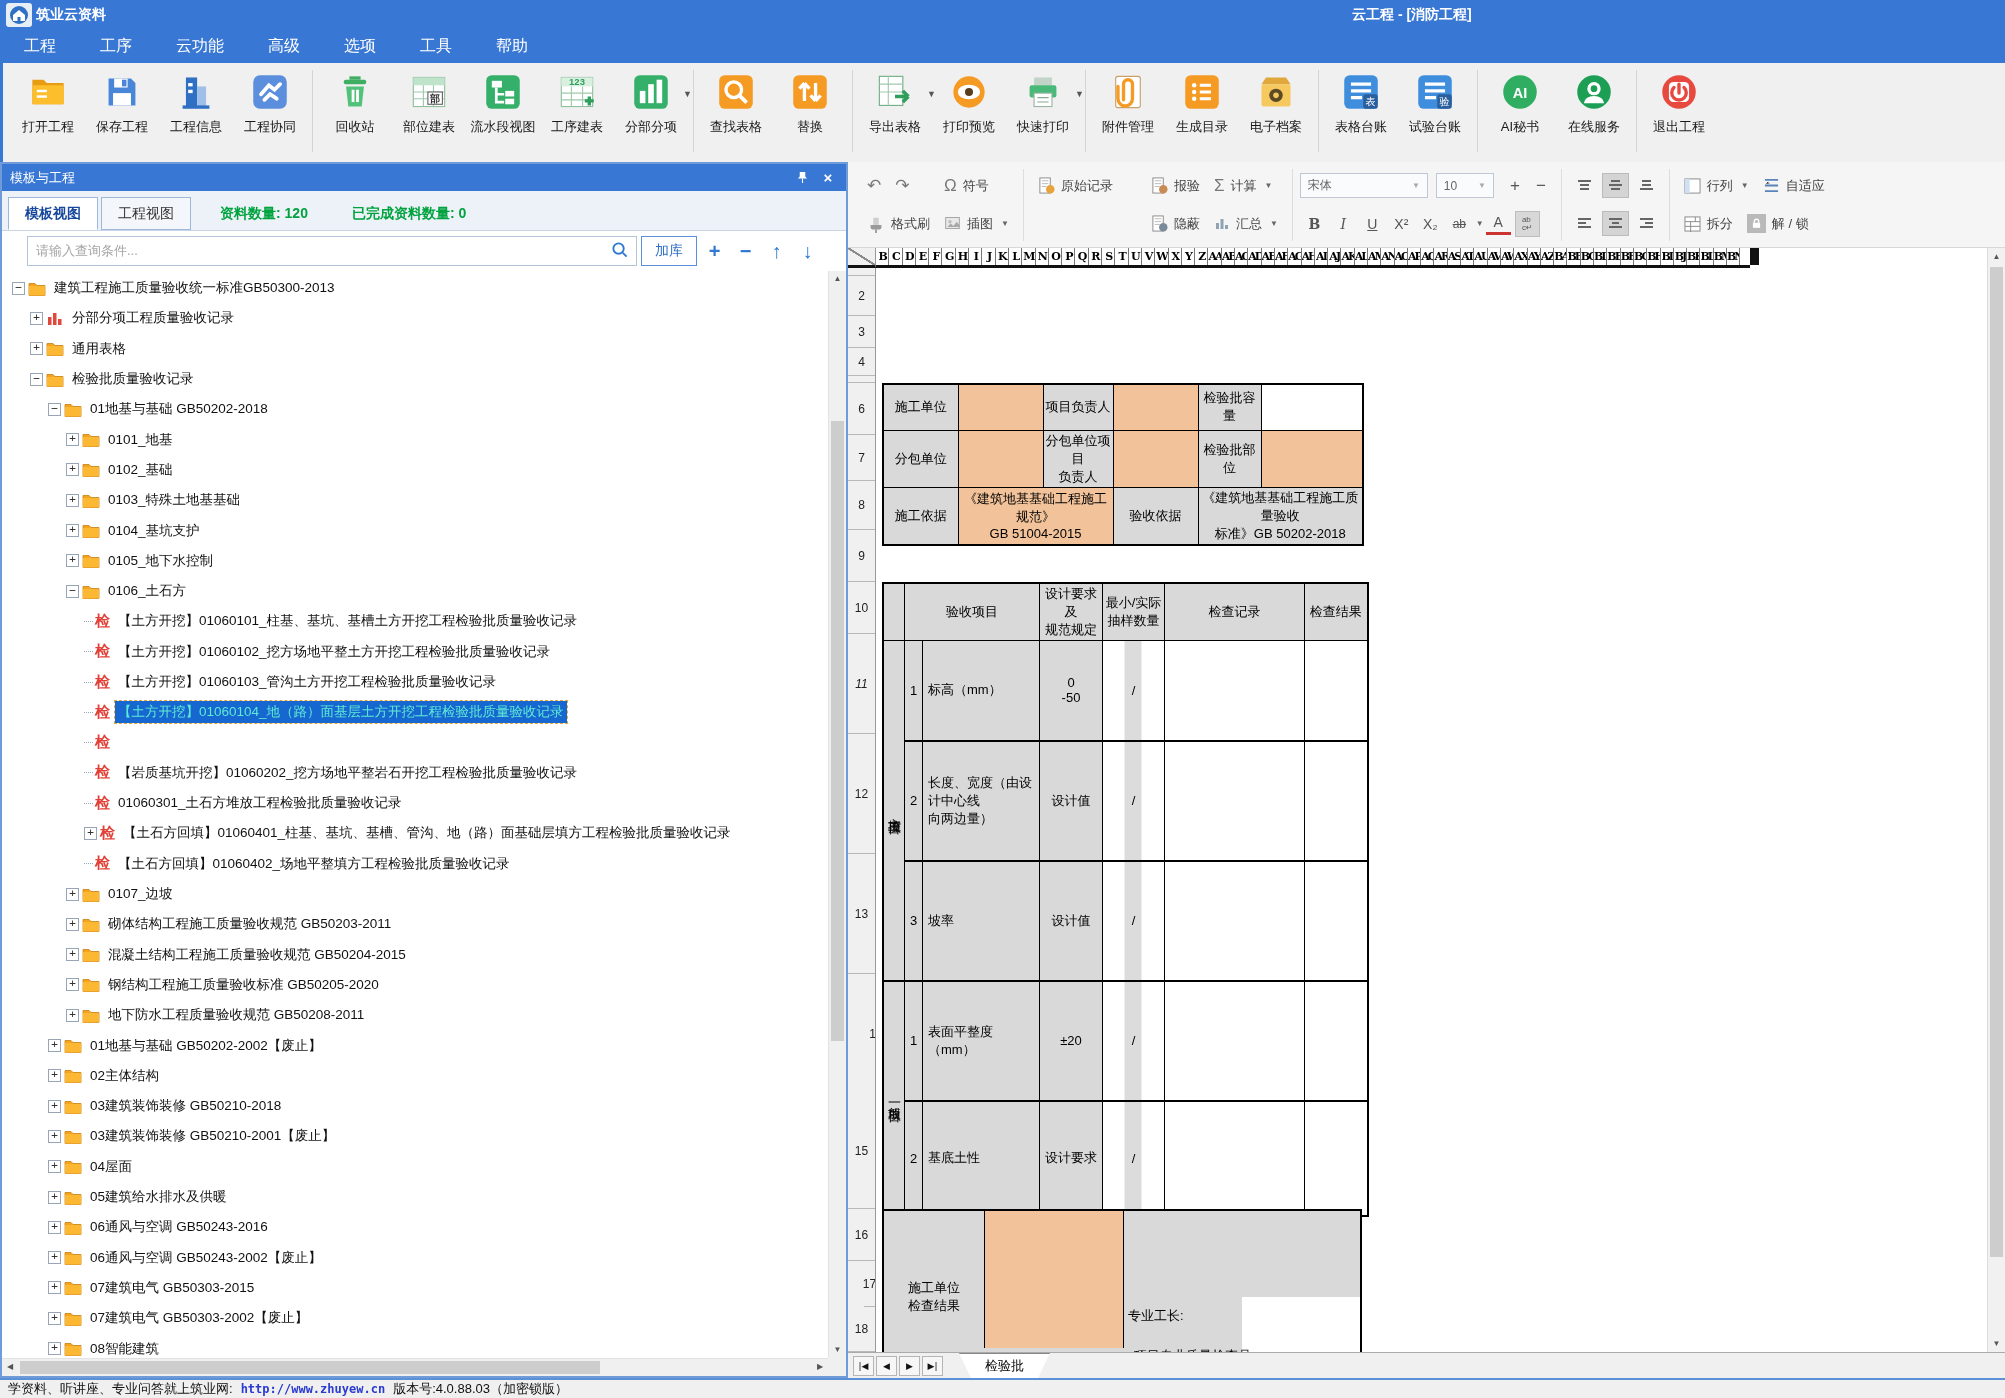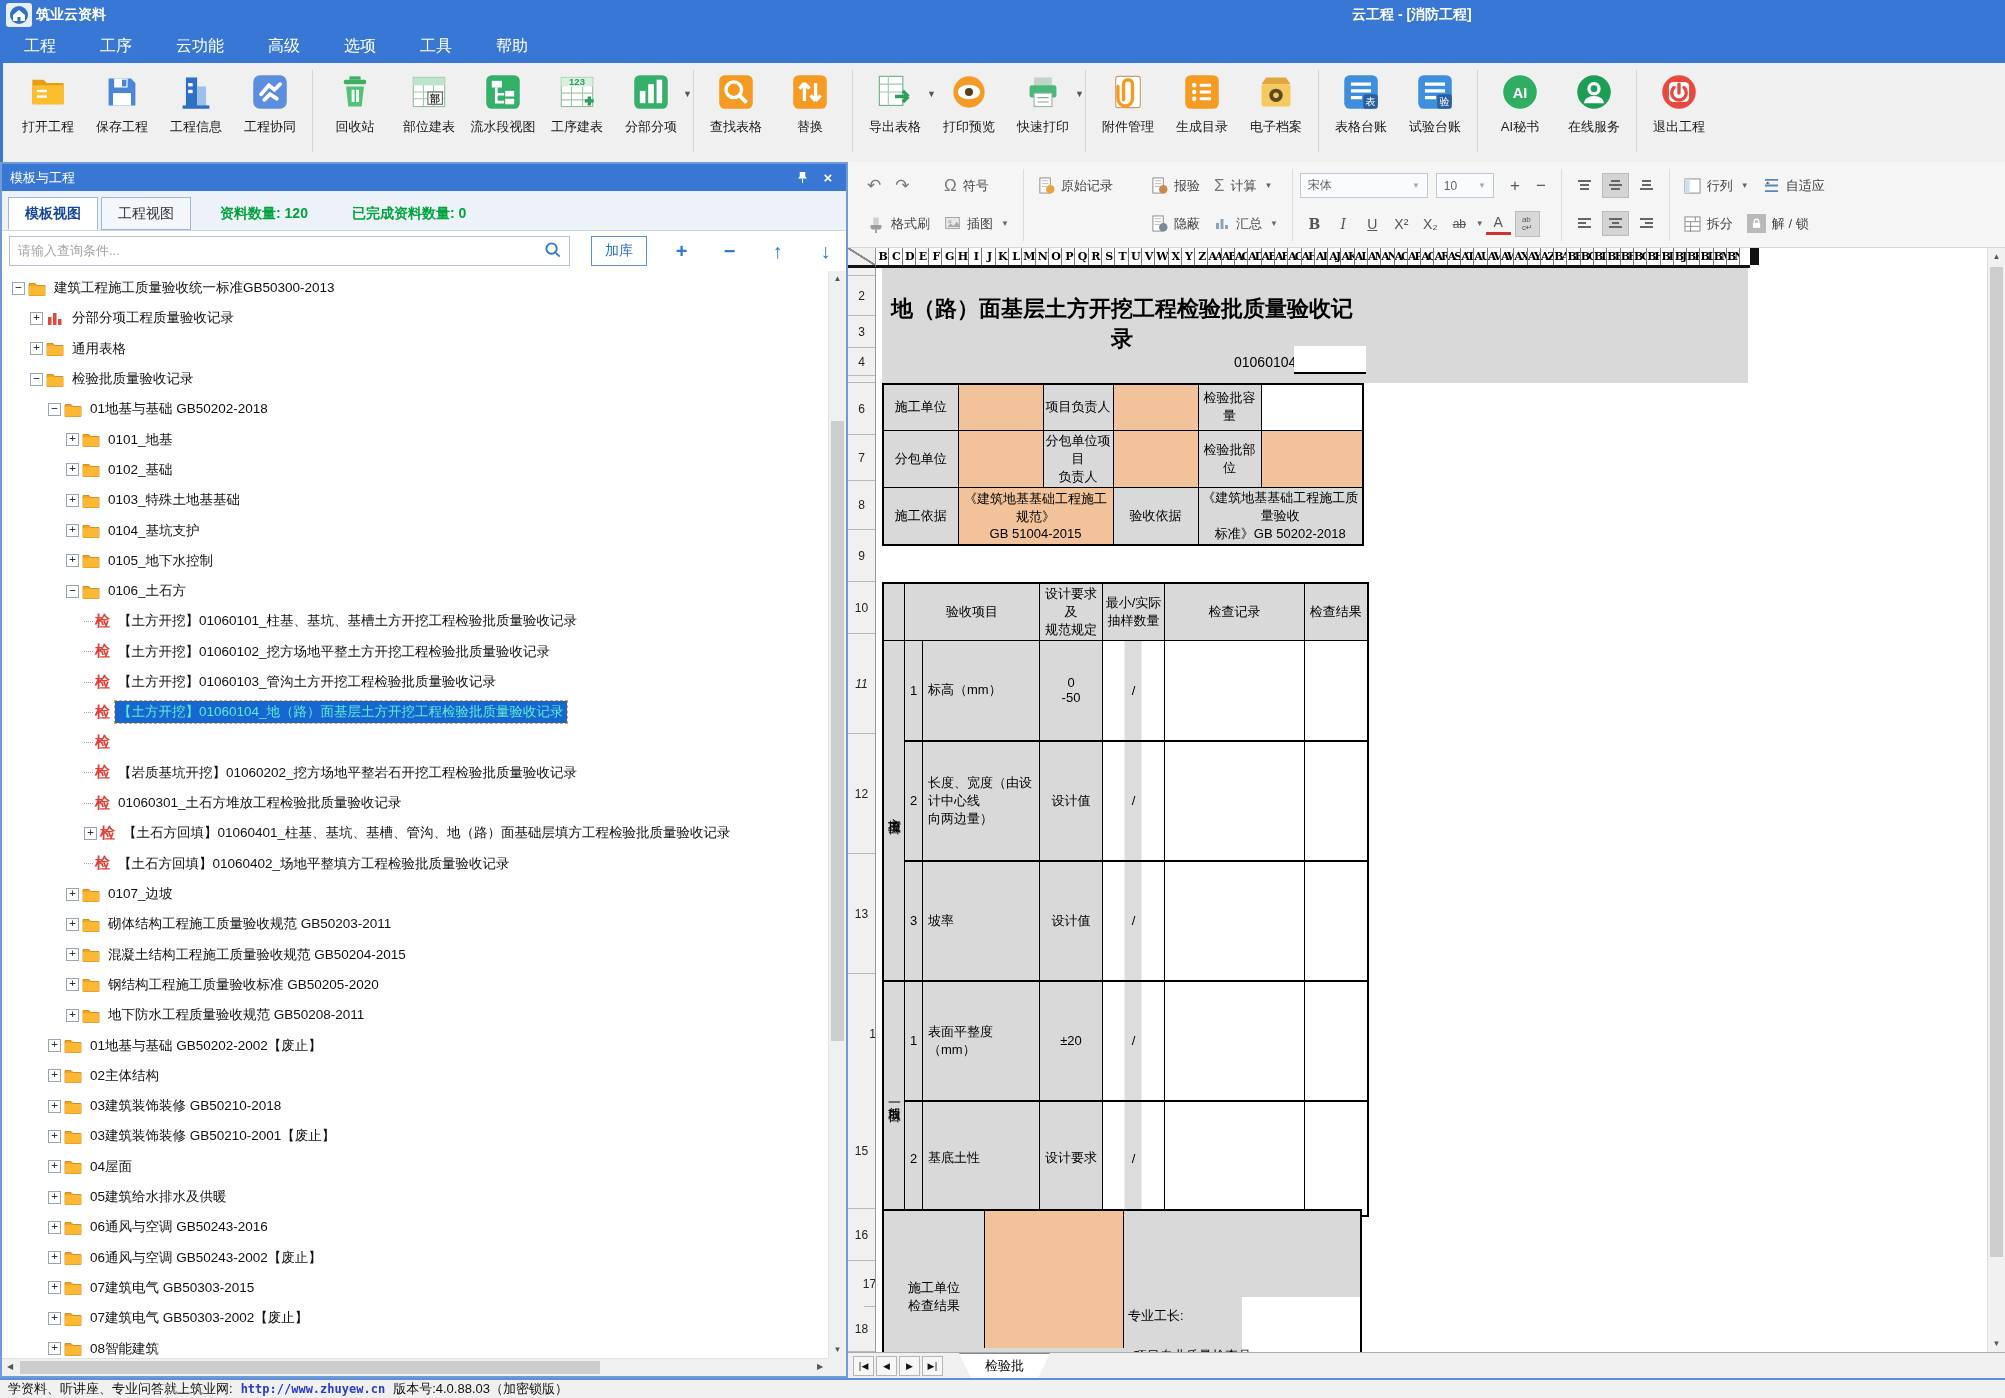--- a/index.html
+++ b/index.html
@@ -24,21 +24,21 @@
 
 .left-panel{position:absolute;left:0;top:162px;width:848px;height:1216px;border:2px solid #6f9cd8;background:#fff;display:flex;flex-direction:column}
 .lp-title{height:27px;background:#3877d3;color:#fff;display:flex;align-items:center;padding:0 8px;font-size:13px;flex:none}
 .lp-title .sp{flex:1}
 .lp-icon{width:20px;height:18px;display:flex;align-items:center;justify-content:center;margin-left:6px;cursor:default}
 .lp-close{color:#fff;font-size:15px;font-weight:bold}
 .lp-tabs{height:40px;background:#edf1f8;display:flex;align-items:flex-end;padding:5px 0 0 6px;flex:none;border-bottom:1px solid #c9d4e4}
 .lp-tab{height:33px;padding:0 16px;display:flex;align-items:center;font-size:14px;border:1px solid #9fb7d8;background:#f3f6fa;color:#333;margin-right:3px;cursor:default}
 .lp-tab.active{background:#fff;color:#17479c;border-bottom:1px solid #fff;font-weight:bold}
 .lp-stats{display:flex;gap:44px;margin-left:26px;align-items:center;height:33px;font-size:14px;color:#00a33e;font-weight:bold;white-space:nowrap}
-.lp-search{height:40px;display:flex;align-items:center;padding:0 7px;gap:21px;background:#fff;flex:none}
+.lp-search{height:40px;display:flex;align-items:center;padding:0 25px;gap:4px;background:#fff;flex:none}
 .search-box{flex:1;height:30px;border:1px solid #b4c3d8;display:flex;align-items:center;padding:0 8px;background:#fff}
 .search-ph{flex:1;color:#a6a6a6;font-size:13px}
 .btn-addlib{width:56px;height:30px;border:1px solid #5b8fd6;color:#2f6fc4;background:#fff;font-size:14px;display:flex;align-items:center;justify-content:center;cursor:default}
 .tree-tool{width:27px;text-align:center;font-size:20px;color:#2f79d2;font-weight:bold;cursor:default}
 .lp-tree{flex:1;position:relative;overflow:hidden;background:#fff}
 .tree-rows{position:absolute;left:2px;top:2px;right:18px;bottom:18px;overflow:hidden}
 .trow{height:30.3px;display:flex;align-items:center;white-space:nowrap;font-size:13.5px;color:#111;overflow:hidden}
 .texp{width:13px;height:13px;border:1px solid #98a5b6;background:#fff;font-size:11px;line-height:10px;text-align:center;color:#333;flex:none;margin-right:3px;font-family:"DejaVu Sans Mono",monospace}
 .tdash{width:9px;border-top:1px dotted #9aa7b8;flex:none;margin-right:2px}
 .ticon16{width:18px;height:15px;flex:none;margin-right:5px}
@@ -959,25 +959,20 @@
         <div class="rcell" style="height: 100px; font-style: italic;">11</div>
         <div class="rcell" style="height: 120px; text-align: right;">12</div>
         <div class="rcell" style="height: 120px;">13</div>
         <div class="rcell" style="height: 120px; margin-left: 28px;">14</div>
         <div class="rcell" style="height: 115px;">15</div>
         <div class="rcell" style="height: 52px;">16</div>
         <div class="rcell" style="height: 46px; margin-left: 16px;">17</div>
         <div class="rcell" style="height: 45px;">18</div>
       </div>
     <div class="canvas">
-      <div class="page-top">
-        <div class="form-title">地（路）面基层土方开挖工程检验批质量验收记录</div>
-        <div class="form-code">01060104</div>
-        <div class="code-box"></div>
-      </div>
 
       <table class="ft t-info">
         <colgroup>
             <col style="width:75px">
             <col style="width:85px">
             <col style="width:70px">
             <col style="width:85px">
             <col style="width:63px">
             <col style="width:102px">
           </colgroup>

